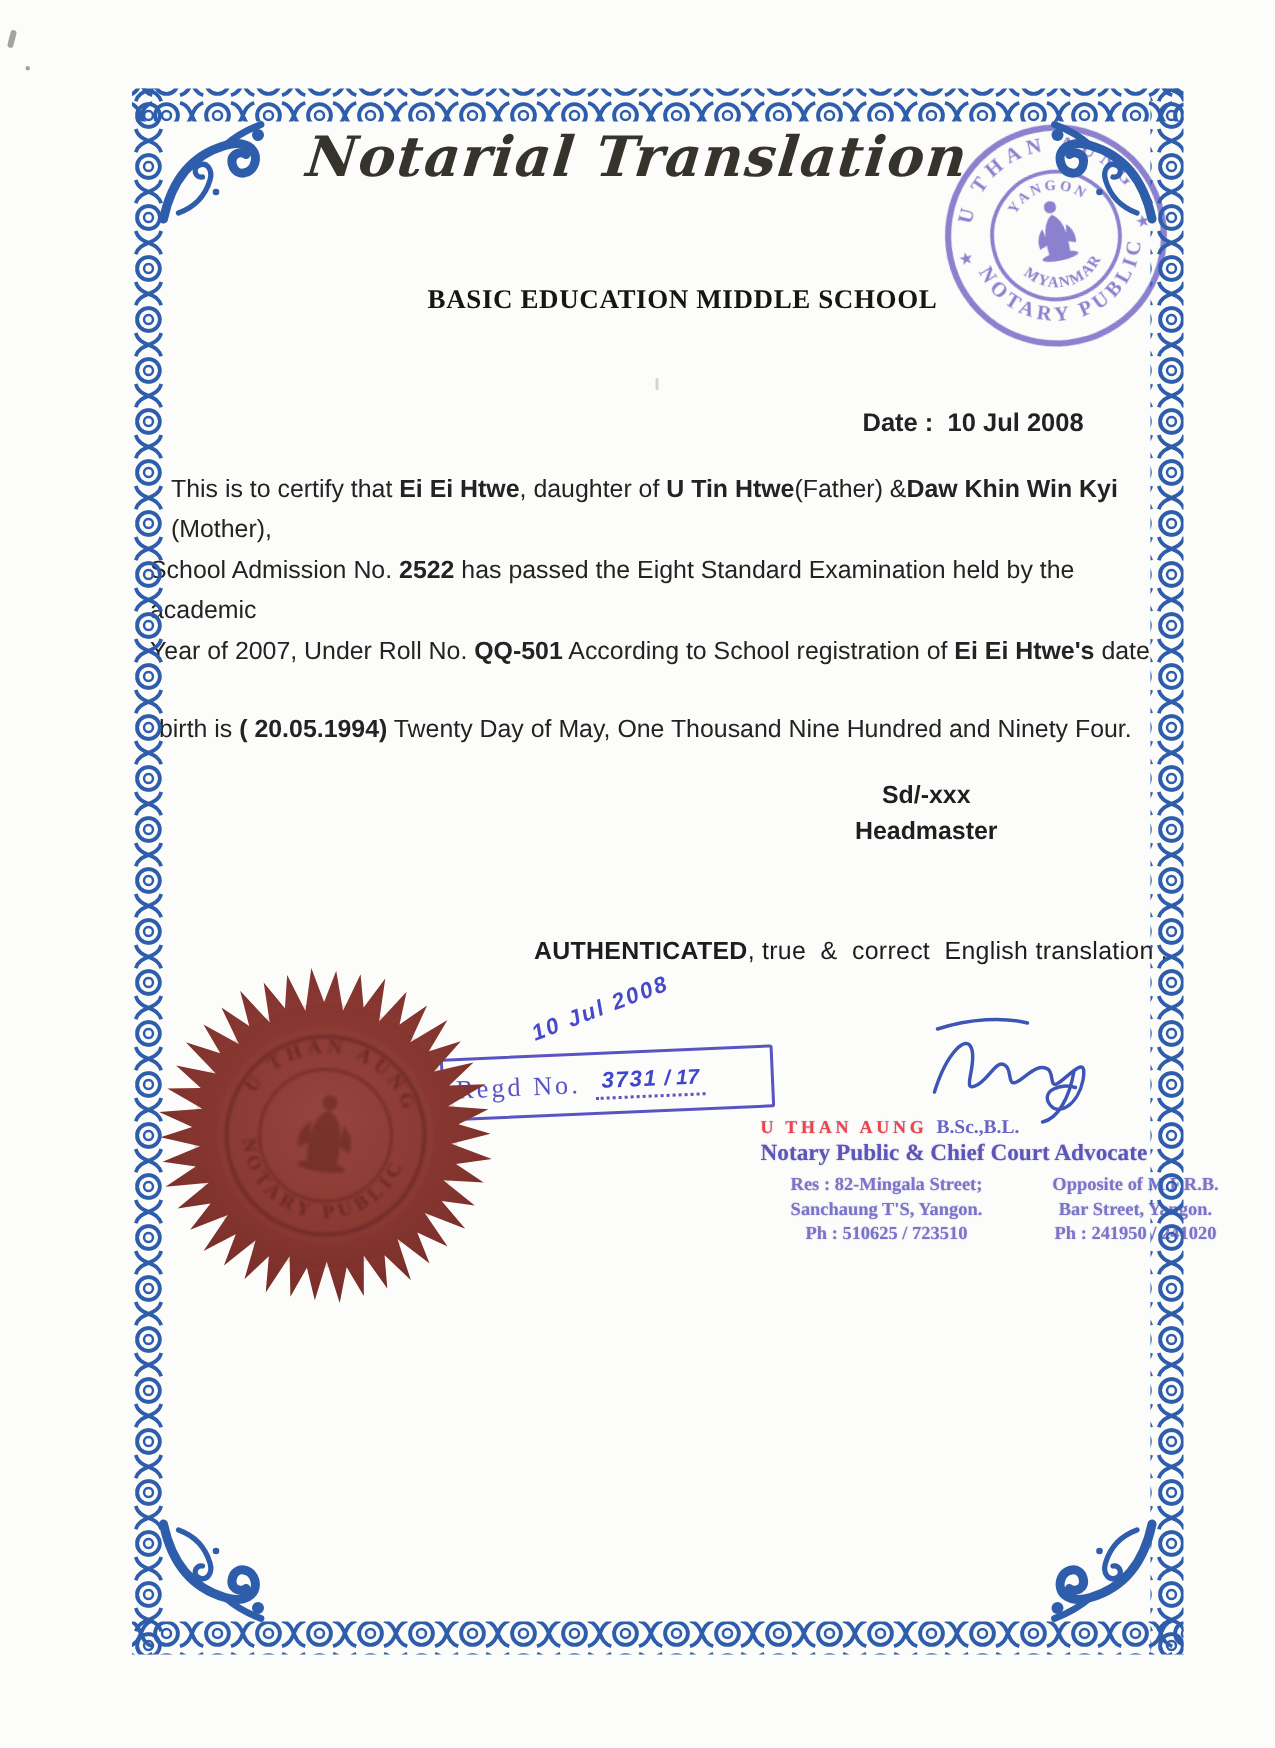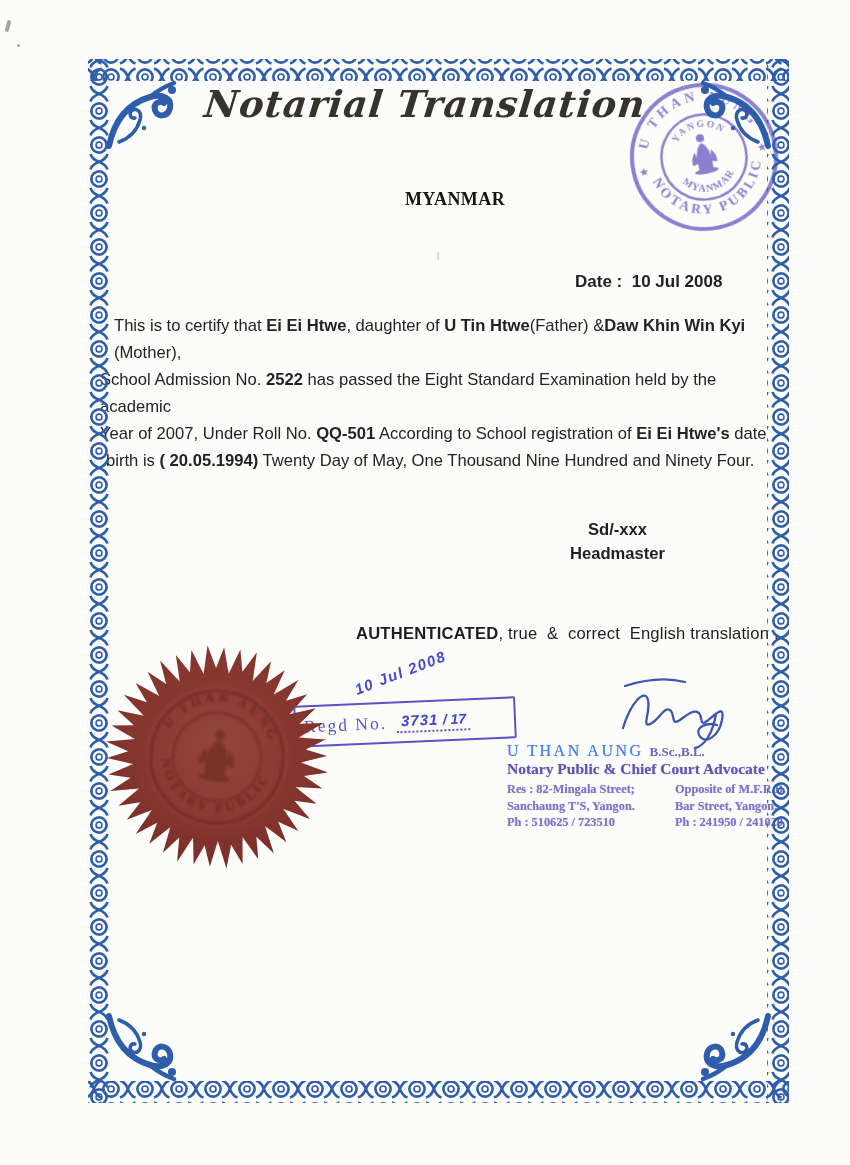--- a/index.html
+++ b/index.html
@@ -17,45 +17,45 @@
     transform:skewX(-6deg);
   }
   .school{left:120px;top:132px;width:670px;text-align:center;
     font-family:"Liberation Serif",serif;font-weight:700;font-size:18px;
     line-height:27px;color:#171513;white-space:pre-wrap;letter-spacing:.4px;}
   .dateline{left:575px;top:252px;font-size:17px;font-weight:600;color:#222;white-space:pre-wrap;margin-top:20px;}
   
   .para{left:100px;top:312px;width:678px;font-size:16.6px;line-height:27px;color:#232323;}
   .bodyline{white-space:pre-wrap;}
   .bodyline.i1{padding-left:14px;}
-  .bodyline.i4{padding-left:6px;}
+  .bodyline.i4{padding-left:6px;margin-top:25px;}
   .seg-b{font-weight:700;}
   
   .signblock{left:505px;top:518px;width:225px;text-align:center;
     font-size:16.6px;line-height:23.5px;color:#1f1f1f;font-weight:bold;}
   .auth{left:356px;top:624px;font-size:16.6px;color:#1d1d1d;white-space:pre-wrap;letter-spacing:.2px;}
   
   .datestamp{left:352px;top:664px;transform:rotate(-21deg);
     font-size:15px;font-weight:700;font-style:italic;letter-spacing:1.5px;color:#4649c9;}
   .regd{left:294px;top:701px;width:222px;height:42px;
     border:2.5px solid #5a53c2;border-radius:2px;transform:rotate(-2.5deg);
     display:flex;align-items:center;padding:0 8px;box-sizing:border-box;
     color:#5a53c2;}
   .regd .lbl{font-family:"Liberation Serif",serif;font-size:17.5px;letter-spacing:2px;}
   .regd .numwrap{margin-left:10px;border-bottom:2.5px dotted #5a53c2;padding:0 4px 1px 4px;}
   .regd .num{font-size:15px;font-weight:700;color:#3f45cc;font-style:italic;letter-spacing:1px;}
   .regd .suf{font-size:14px;font-weight:700;color:#3f45cc;font-style:italic;}
   
   .notary{left:507px;top:742px;width:335px;font-family:"Liberation Serif",serif;}
-  .notary .name{font-size:16px;font-weight:400;letter-spacing:2.5px;color:#3b82f6;
+  .notary .name{font-size:12px;font-weight:700;letter-spacing:2.5px;color:#ef4444;
     text-shadow:0 0 1px rgba(107,99,196,.6);}
   .notary .deg{font-size:13px;font-weight:700;letter-spacing:0;color:#6b63c4;margin-left:6px;margin-top:44px;}
   .notary .role{font-size:15.5px;font-weight:700;color:#5d56b8;margin-top:0;
     text-shadow:0 0 1px rgba(93,86,184,.5);}
-  .notary .grid{display:grid;grid-template-columns:168px 164px;margin-top:3px;}
+  .notary .grid{display:grid;grid-template-columns:168px 164px;margin-top:3px;text-align:center;}
   .notary .cell{font-size:12.3px;font-weight:700;color:#7b74c9;line-height:16.5px;
     text-shadow:0 0 1px rgba(123,116,201,.55);white-space:nowrap;}
   
   .speck{background:#5a5a56;opacity:.55;border-radius:2px;}
   svg{display:block;}
 </style>
 </head>
 <body>
 
 <svg class="abs" style="left:0;top:0;z-index:7;pointer-events:none;" width="850" height="1165" viewBox="0 0 850 1165">
@@ -89,21 +89,21 @@
   <use href="#curl" transform="translate(106,1082) scale(1,-1)"></use>
   <use href="#curl" transform="translate(771,1082) scale(-1,-1)"></use>
 </svg>
 
 <div class="abs speck" style="left:6px;top:20px;width:4px;height:12px;transform:rotate(14deg);"></div>
 <div class="abs speck" style="left:17px;top:44px;width:3px;height:3px;"></div>
 <div class="abs speck" style="left:437px;top:252px;width:2px;height:8px;opacity:.25;"></div>
 
 <div class="abs title">Notarial Translation</div>
 <div class="abs school">
-  <div>MYANMAR</div>
+  <div>BASIC EDUCATION MIDDLE SCHOOL</div>
 </div>
 <div class="abs dateline">Date :  10 Jul 2008</div>
 
 <svg class="abs" style="left:627px;top:80px;z-index:6;" width="154" height="154" viewBox="0 0 152 152">
   <defs>
     <path id="arcTop" d="M20,76 A56,56 0 0 1 132,76"></path>
     <path id="arcBot" d="M20,76 A56,56 0 0 0 132,76"></path>
     <path id="arcInTop" d="M46,76 A30,30 0 0 1 106,76"></path>
     <path id="arcInBot" d="M44,78 A32,32 0 0 0 108,78"></path>
     <filter id="stampBlur">

